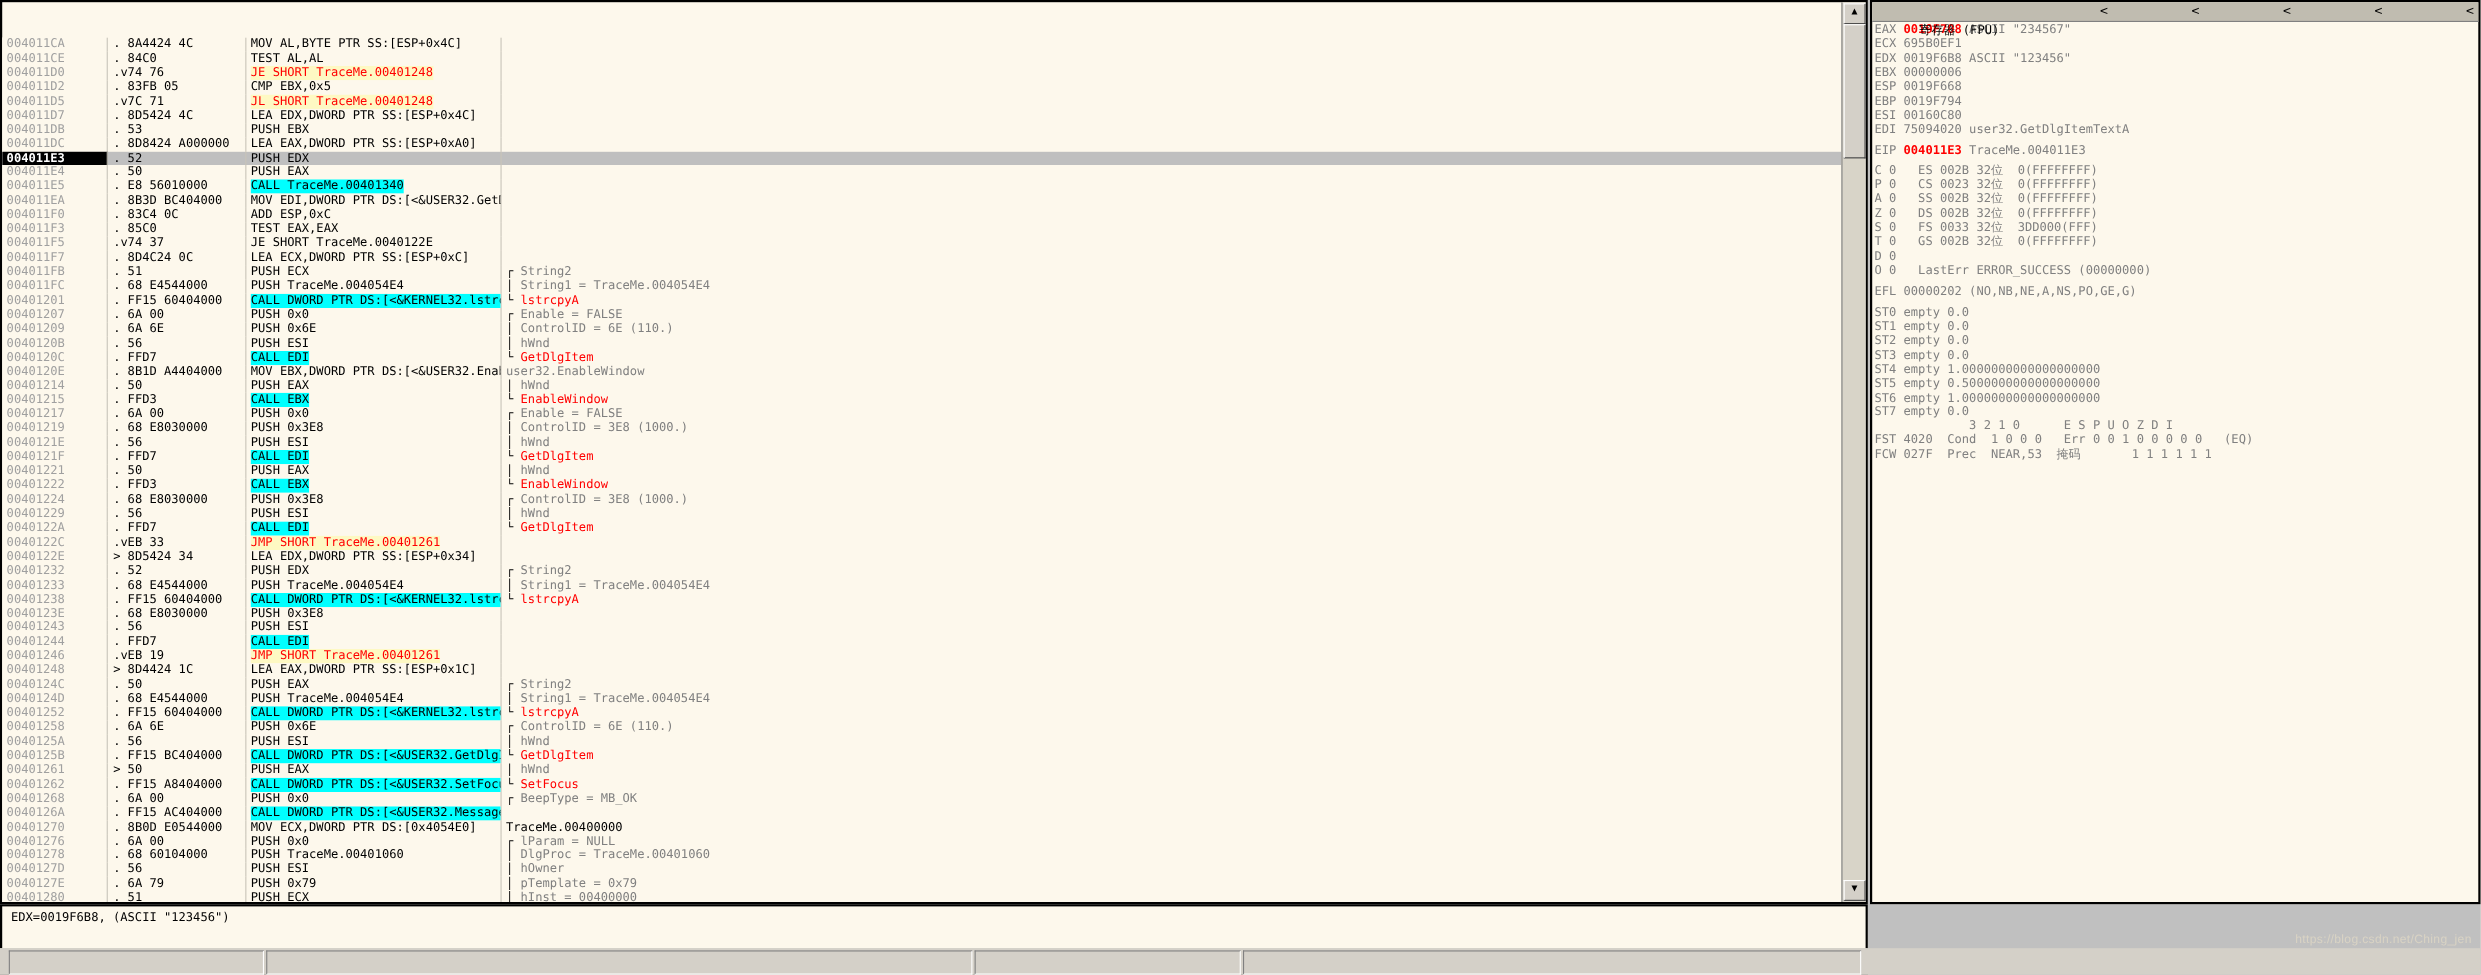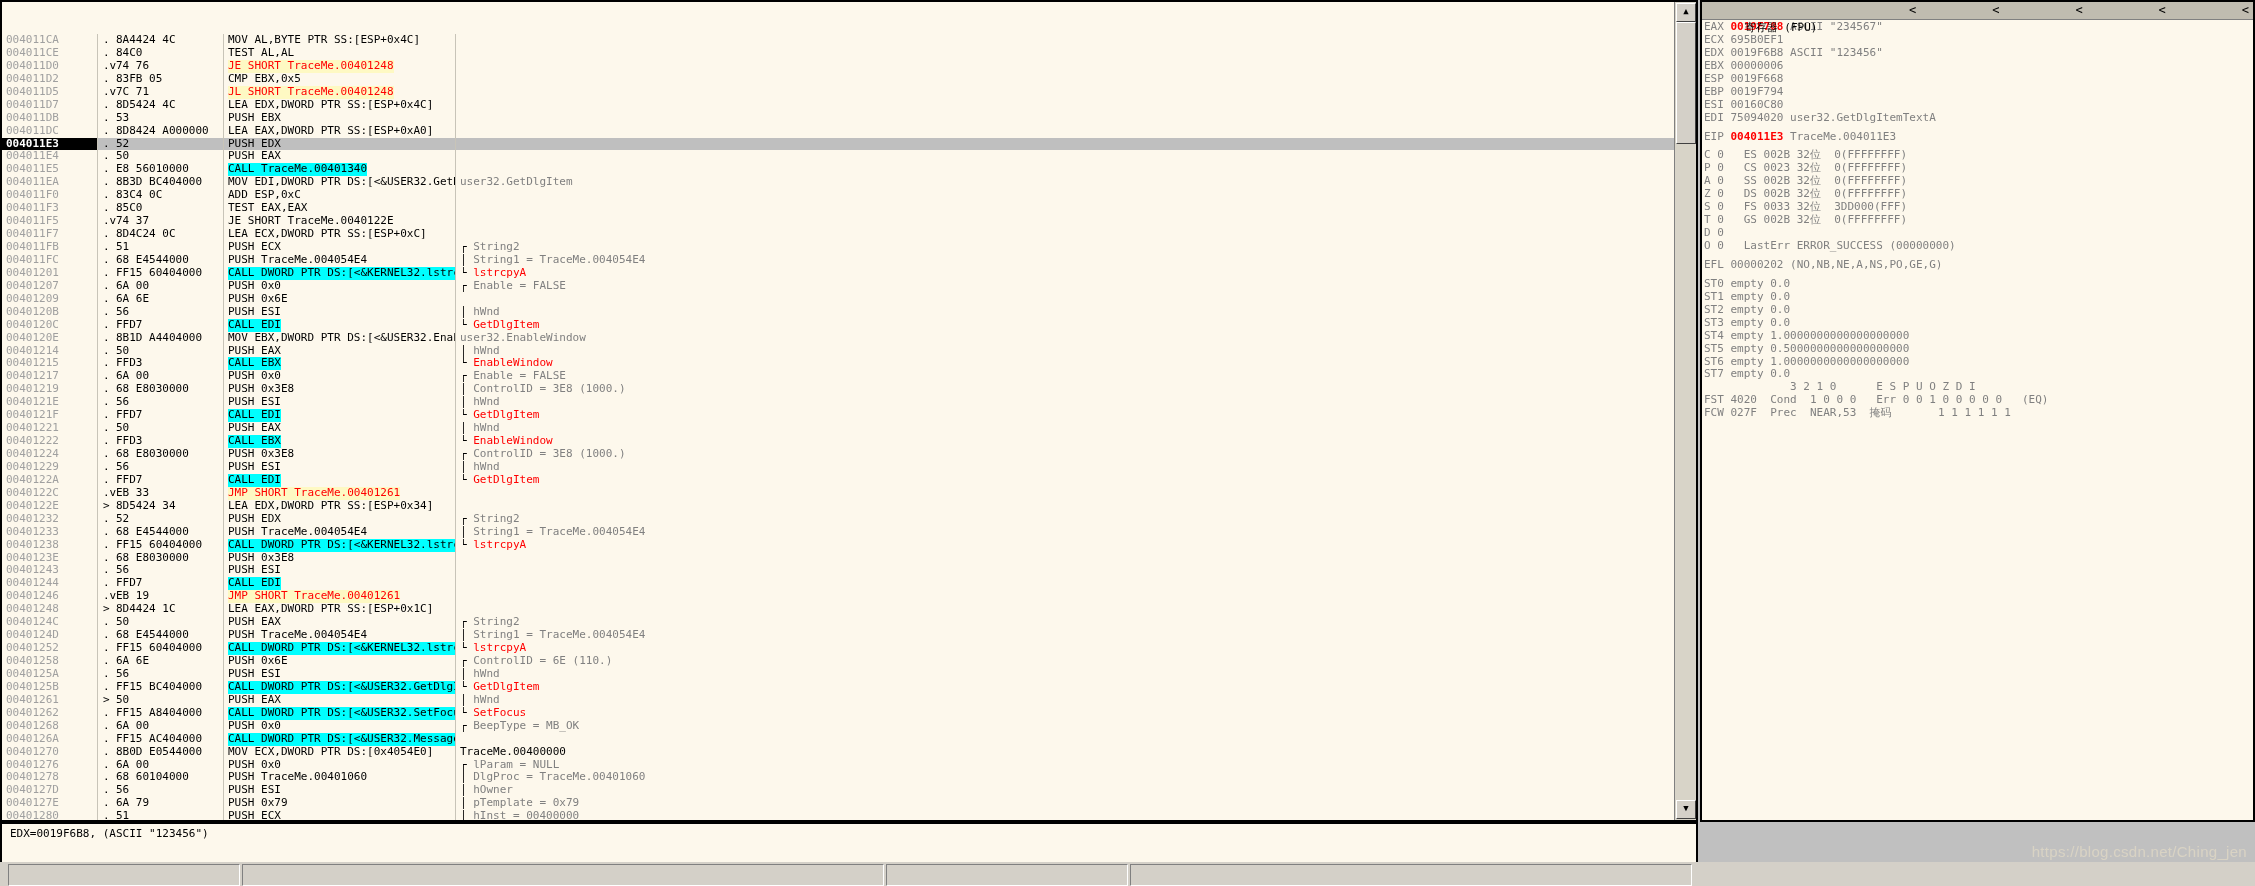--- a/index.html
+++ b/index.html
@@ -73,21 +73,21 @@
   .rval{color:#808080;}
   .rcmt{color:#808080;}
   .rspacer{height:6px;}
 
   
   #status-strip{position:absolute;left:0;top:862px;width:2255px;height:24px;background:#d4d0c8;}
   .sbox{position:absolute;top:2px;height:20px;background:#d4d0c8;
         border-top:1px solid #808080;border-left:1px solid #808080;
         border-right:1px solid #fff;border-bottom:1px solid #fff;}
 
-  #watermark{position:absolute;right:8px;bottom:26px;color:#d9d3c4;font-size:15px;
+  #watermark{position:absolute;right:8px;bottom:26px;color:#d9d3c4;font-size:11px;
              font-family:"Liberation Sans",sans-serif;letter-spacing:0.3px;}
 
   
   #bottom-left-fill{position:absolute;left:0;top:862px;width:1698px;height:24px;background:#d4d0c8;}
 </style>
 </head>
 <body>
 
 <div class="app">
 
@@ -98,30 +98,30 @@
           <div class="row"><div class="c-addr">004011CE</div><div class="c-mark">.</div><div class="c-hex">84C0</div><div class="c-dis"><span class="dis-inner">TEST AL,AL</span></div><div class="c-cmt"></div></div>
           <div class="row"><div class="c-addr">004011D0</div><div class="c-mark">.v</div><div class="c-hex">74 76</div><div class="c-dis"><span class="dis-inner hl-yellow">JE SHORT TraceMe.00401248</span></div><div class="c-cmt"></div></div>
           <div class="row"><div class="c-addr">004011D2</div><div class="c-mark">.</div><div class="c-hex">83FB 05</div><div class="c-dis"><span class="dis-inner">CMP EBX,0x5</span></div><div class="c-cmt"></div></div>
           <div class="row"><div class="c-addr">004011D5</div><div class="c-mark">.v</div><div class="c-hex">7C 71</div><div class="c-dis"><span class="dis-inner hl-yellow">JL SHORT TraceMe.00401248</span></div><div class="c-cmt"></div></div>
           <div class="row"><div class="c-addr">004011D7</div><div class="c-mark">.</div><div class="c-hex">8D5424 4C</div><div class="c-dis"><span class="dis-inner">LEA EDX,DWORD PTR SS:[ESP+0x4C]</span></div><div class="c-cmt"></div></div>
           <div class="row"><div class="c-addr">004011DB</div><div class="c-mark">.</div><div class="c-hex">53</div><div class="c-dis"><span class="dis-inner">PUSH EBX</span></div><div class="c-cmt"></div></div>
           <div class="row"><div class="c-addr">004011DC</div><div class="c-mark">.</div><div class="c-hex">8D8424 A000000</div><div class="c-dis"><span class="dis-inner">LEA EAX,DWORD PTR SS:[ESP+0xA0]</span></div><div class="c-cmt"></div></div>
           <div class="row current"><div class="c-addr">004011E3</div><div class="c-mark">.</div><div class="c-hex">52</div><div class="c-dis"><span class="dis-inner">PUSH EDX</span></div><div class="c-cmt"></div></div>
           <div class="row"><div class="c-addr">004011E4</div><div class="c-mark">.</div><div class="c-hex">50</div><div class="c-dis"><span class="dis-inner">PUSH EAX</span></div><div class="c-cmt"></div></div>
           <div class="row"><div class="c-addr">004011E5</div><div class="c-mark">.</div><div class="c-hex">E8 56010000</div><div class="c-dis"><span class="dis-inner hl-cyan">CALL TraceMe.00401340</span></div><div class="c-cmt"></div></div>
-          <div class="row"><div class="c-addr">004011EA</div><div class="c-mark">.</div><div class="c-hex">8B3D BC404000</div><div class="c-dis"><span class="dis-inner">MOV EDI,DWORD PTR DS:[&lt;&amp;USER32.GetDlgIt</span></div><div class="c-cmt"><span class="arg-br"></span><span class="cmt-gray">user32.GetDlgItem</span></div></div>
+          <div class="row"><div class="c-addr">004011EA</div><div class="c-mark">.</div><div class="c-hex">8B3D BC404000</div><div class="c-dis"><span class="dis-inner">MOV EDI,DWORD PTR DS:[&lt;&amp;USER32.GetDlgIt</span></div></div>
           <div class="row"><div class="c-addr">004011F0</div><div class="c-mark">.</div><div class="c-hex">83C4 0C</div><div class="c-dis"><span class="dis-inner">ADD ESP,0xC</span></div><div class="c-cmt"></div></div>
           <div class="row"><div class="c-addr">004011F3</div><div class="c-mark">.</div><div class="c-hex">85C0</div><div class="c-dis"><span class="dis-inner">TEST EAX,EAX</span></div><div class="c-cmt"></div></div>
           <div class="row"><div class="c-addr">004011F5</div><div class="c-mark">.v</div><div class="c-hex">74 37</div><div class="c-dis"><span class="dis-inner">JE SHORT TraceMe.0040122E</span></div><div class="c-cmt"></div></div>
           <div class="row"><div class="c-addr">004011F7</div><div class="c-mark">.</div><div class="c-hex">8D4C24 0C</div><div class="c-dis"><span class="dis-inner">LEA ECX,DWORD PTR SS:[ESP+0xC]</span></div><div class="c-cmt"></div></div>
           <div class="row"><div class="c-addr">004011FB</div><div class="c-mark">.</div><div class="c-hex">51</div><div class="c-dis"><span class="dis-inner">PUSH ECX</span></div><div class="c-cmt"><span class="arg-br">┌ </span><span class="cmt-gray">String2</span></div></div>
           <div class="row"><div class="c-addr">004011FC</div><div class="c-mark">.</div><div class="c-hex">68 E4544000</div><div class="c-dis"><span class="dis-inner">PUSH TraceMe.004054E4</span></div><div class="c-cmt"><span class="arg-br">│ </span><span class="cmt-gray">String1 = TraceMe.004054E4</span></div></div>
           <div class="row"><div class="c-addr">00401201</div><div class="c-mark">.</div><div class="c-hex">FF15 60404000</div><div class="c-dis"><span class="dis-inner hl-cyan">CALL DWORD PTR DS:[&lt;&amp;KERNEL32.lstrcpyA&gt;</span></div><div class="c-cmt"><span class="arg-br">└ </span><span class="api-red">lstrcpyA</span></div></div>
           <div class="row"><div class="c-addr">00401207</div><div class="c-mark">.</div><div class="c-hex">6A 00</div><div class="c-dis"><span class="dis-inner">PUSH 0x0</span></div><div class="c-cmt"><span class="arg-br">┌ </span><span class="cmt-gray">Enable = FALSE</span></div></div>
-          <div class="row"><div class="c-addr">00401209</div><div class="c-mark">.</div><div class="c-hex">6A 6E</div><div class="c-dis"><span class="dis-inner">PUSH 0x6E</span></div></div>
+          <div class="row"><div class="c-addr">00401209</div><div class="c-mark">.</div><div class="c-hex">6A 6E</div><div class="c-dis"><span class="dis-inner">PUSH 0x6E</span></div><div class="c-cmt"><span class="arg-br">│ </span><span class="cmt-gray">ControlID = 6E (110.)</span></div></div>
           <div class="row"><div class="c-addr">0040120B</div><div class="c-mark">.</div><div class="c-hex">56</div><div class="c-dis"><span class="dis-inner">PUSH ESI</span></div><div class="c-cmt"><span class="arg-br">│ </span><span class="cmt-gray">hWnd</span></div></div>
           <div class="row"><div class="c-addr">0040120C</div><div class="c-mark">.</div><div class="c-hex">FFD7</div><div class="c-dis"><span class="dis-inner hl-cyan">CALL EDI</span></div><div class="c-cmt"><span class="arg-br">└ </span><span class="api-red">GetDlgItem</span></div></div>
           <div class="row"><div class="c-addr">0040120E</div><div class="c-mark">.</div><div class="c-hex">8B1D A4404000</div><div class="c-dis"><span class="dis-inner">MOV EBX,DWORD PTR DS:[&lt;&amp;USER32.EnableWi</span></div><div class="c-cmt"><span class="arg-br"></span><span class="cmt-gray">user32.EnableWindow</span></div></div>
           <div class="row"><div class="c-addr">00401214</div><div class="c-mark">.</div><div class="c-hex">50</div><div class="c-dis"><span class="dis-inner">PUSH EAX</span></div><div class="c-cmt"><span class="arg-br">│ </span><span class="cmt-gray">hWnd</span></div></div>
           <div class="row"><div class="c-addr">00401215</div><div class="c-mark">.</div><div class="c-hex">FFD3</div><div class="c-dis"><span class="dis-inner hl-cyan">CALL EBX</span></div><div class="c-cmt"><span class="arg-br">└ </span><span class="api-red">EnableWindow</span></div></div>
           <div class="row"><div class="c-addr">00401217</div><div class="c-mark">.</div><div class="c-hex">6A 00</div><div class="c-dis"><span class="dis-inner">PUSH 0x0</span></div><div class="c-cmt"><span class="arg-br">┌ </span><span class="cmt-gray">Enable = FALSE</span></div></div>
           <div class="row"><div class="c-addr">00401219</div><div class="c-mark">.</div><div class="c-hex">68 E8030000</div><div class="c-dis"><span class="dis-inner">PUSH 0x3E8</span></div><div class="c-cmt"><span class="arg-br">│ </span><span class="cmt-gray">ControlID = 3E8 (1000.)</span></div></div>
           <div class="row"><div class="c-addr">0040121E</div><div class="c-mark">.</div><div class="c-hex">56</div><div class="c-dis"><span class="dis-inner">PUSH ESI</span></div><div class="c-cmt"><span class="arg-br">│ </span><span class="cmt-gray">hWnd</span></div></div>
           <div class="row"><div class="c-addr">0040121F</div><div class="c-mark">.</div><div class="c-hex">FFD7</div><div class="c-dis"><span class="dis-inner hl-cyan">CALL EDI</span></div><div class="c-cmt"><span class="arg-br">└ </span><span class="api-red">GetDlgItem</span></div></div>
           <div class="row"><div class="c-addr">00401221</div><div class="c-mark">.</div><div class="c-hex">50</div><div class="c-dis"><span class="dis-inner">PUSH EAX</span></div><div class="c-cmt"><span class="arg-br">│ </span><span class="cmt-gray">hWnd</span></div></div>

